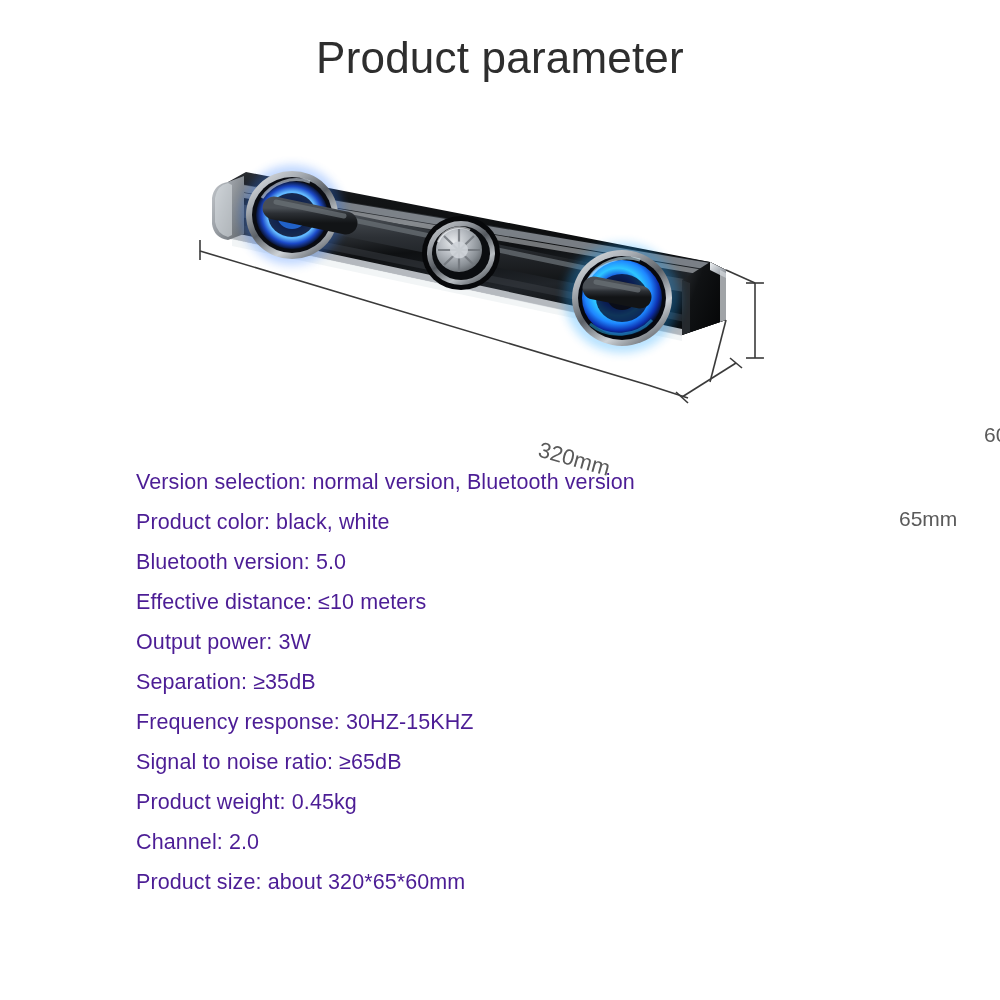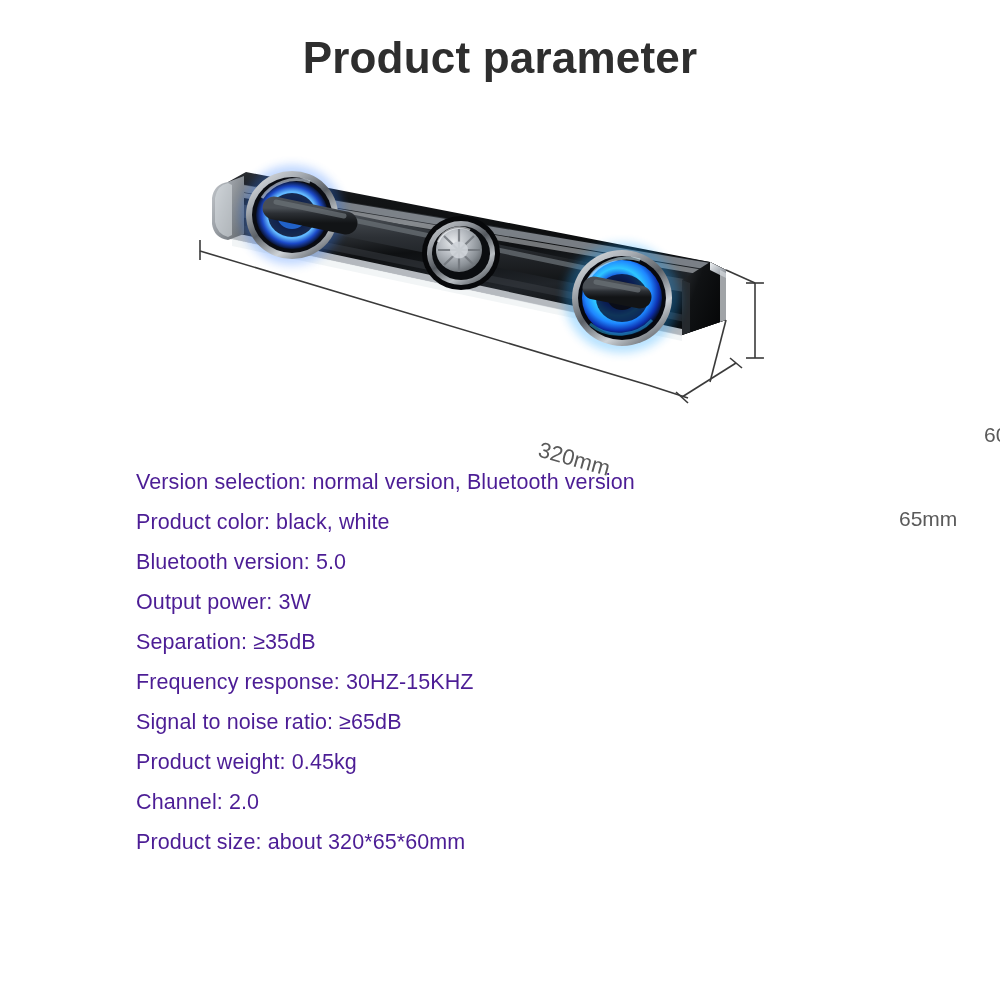--- a/index.html
+++ b/index.html
@@ -26,21 +26,21 @@
   }
 
   
   #page-title {
     position: absolute;
     left: 0;
     top: 32px;
     width: 1000px;
     text-align: center;
     font-size: 44px;
-    font-weight: bold;
+    font-weight: normal;
     color: #2e2e2e;
     letter-spacing: 0.2px;
     line-height: 52px;
     white-space: nowrap;
   }
 
   
   #product-figure {
     position: absolute;
     left: 170px;
@@ -292,20 +292,21 @@
 
     <div class="dim-label" id="dim-label-height">60mm</div>
 
     <div class="dim-label" id="dim-label-depth">65mm</div>
   </div>
 
   <div id="spec-list">
     <div class="spec-line">Version selection: normal version, Bluetooth version</div>
     <div class="spec-line">Product color: black, white</div>
     <div class="spec-line">Bluetooth version: 5.0</div>
+    <div class="spec-line">Effective distance: ≤10 meters</div>
     <div class="spec-line">Output power: 3W</div>
     <div class="spec-line">Separation: ≥35dB</div>
     <div class="spec-line">Frequency response: 30HZ-15KHZ</div>
     <div class="spec-line">Signal to noise ratio: ≥65dB</div>
     <div class="spec-line">Product weight: 0.45kg</div>
     <div class="spec-line">Channel: 2.0</div>
     <div class="spec-line">Product size: about 320*65*60mm</div>
   </div>
 
 </div>

